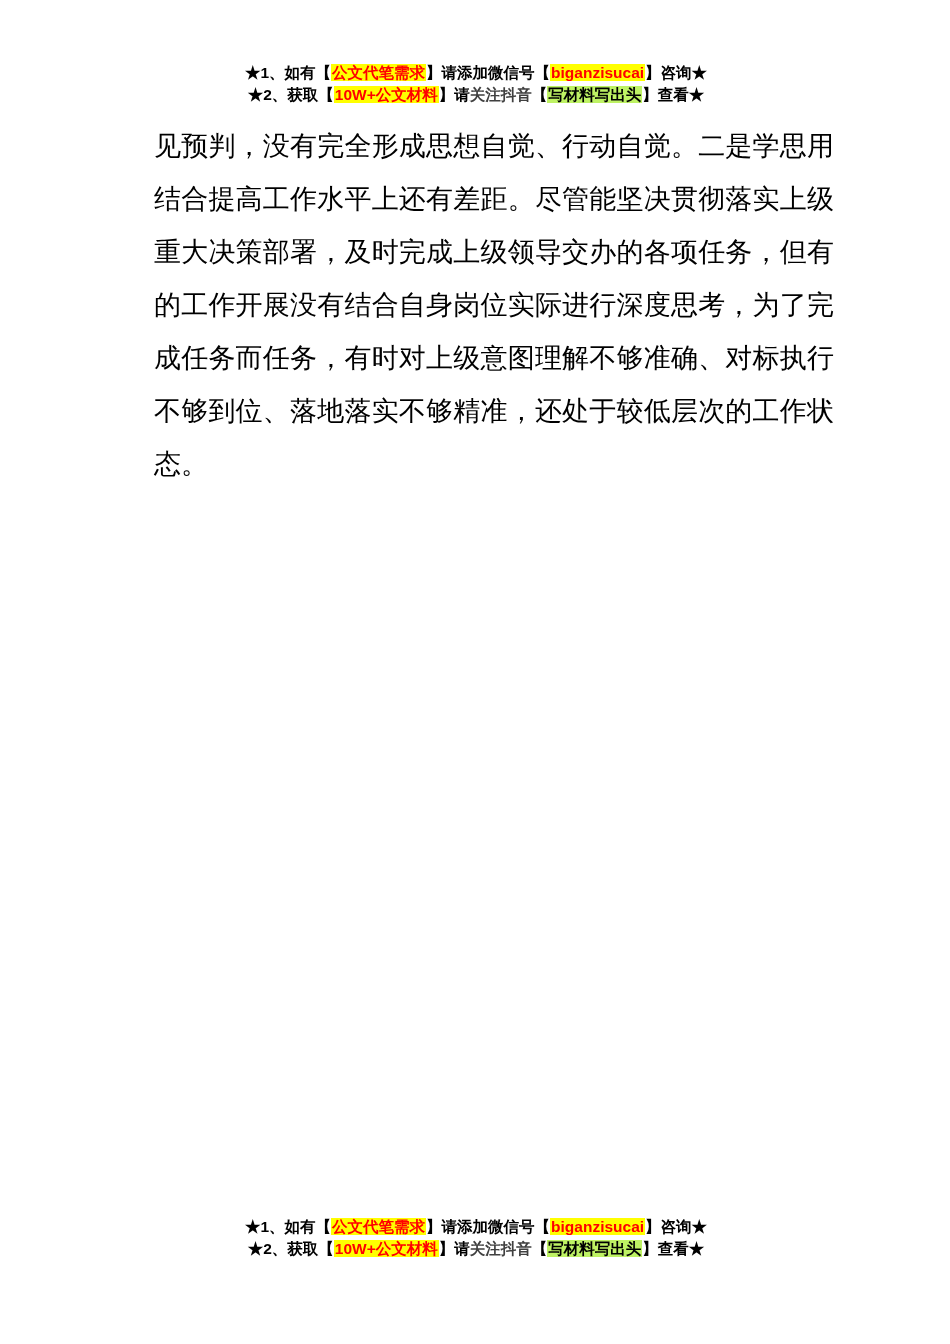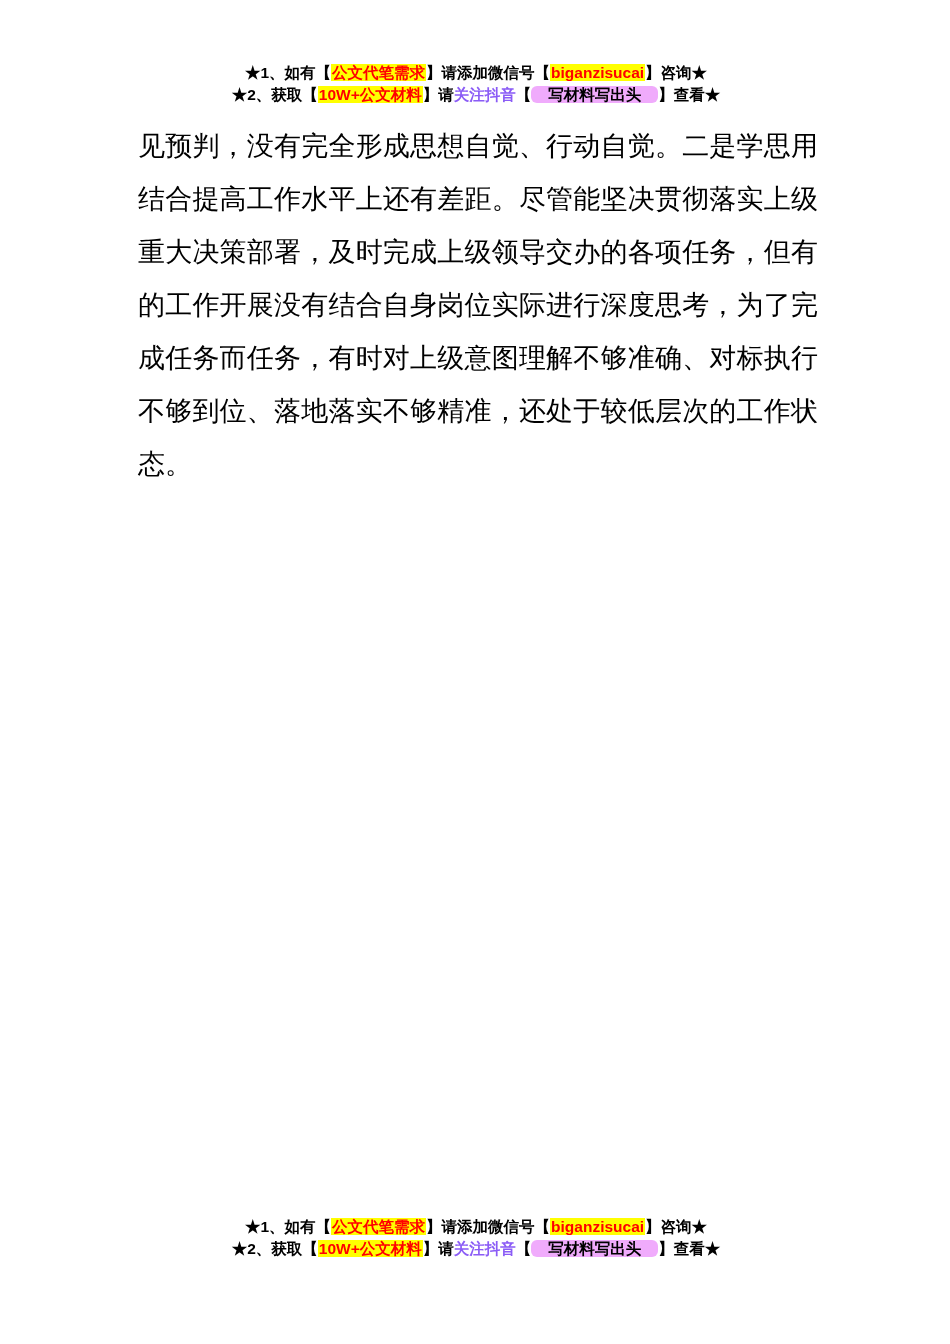--- a/index.html
+++ b/index.html
@@ -42,34 +42,33 @@
     display: block;
   }
   .promo .star { color: #000; }
   .promo .plain { color: #000; }
   .promo .hl-red {
     color: #ff0000;
     background: #ffff00;
     padding: 0 1px;
   }
   .promo .hl-red-plain {
-    color: #8b5cf6;
+    color: #404040;
   }
   .promo .hl-black {
     color: #000000;
-    background: #f0abfc;
-    padding: 0 17px;
-    border-radius: 6px;
+    background: #bef264;
+    padding: 0 1px;
   }
   .promo .brk { color: #000; }
 
   
   .body-text {
     position: absolute;
-    left: 138px;
+    left: 154px;
     top: 120px;
     width: 680px;
     font-size: 27px;
     line-height: 53px;
     text-align: justify;
     text-justify: inter-ideograph;
     font-family: "Liberation Sans", sans-serif;
   }
   .para {
     margin: 0;

